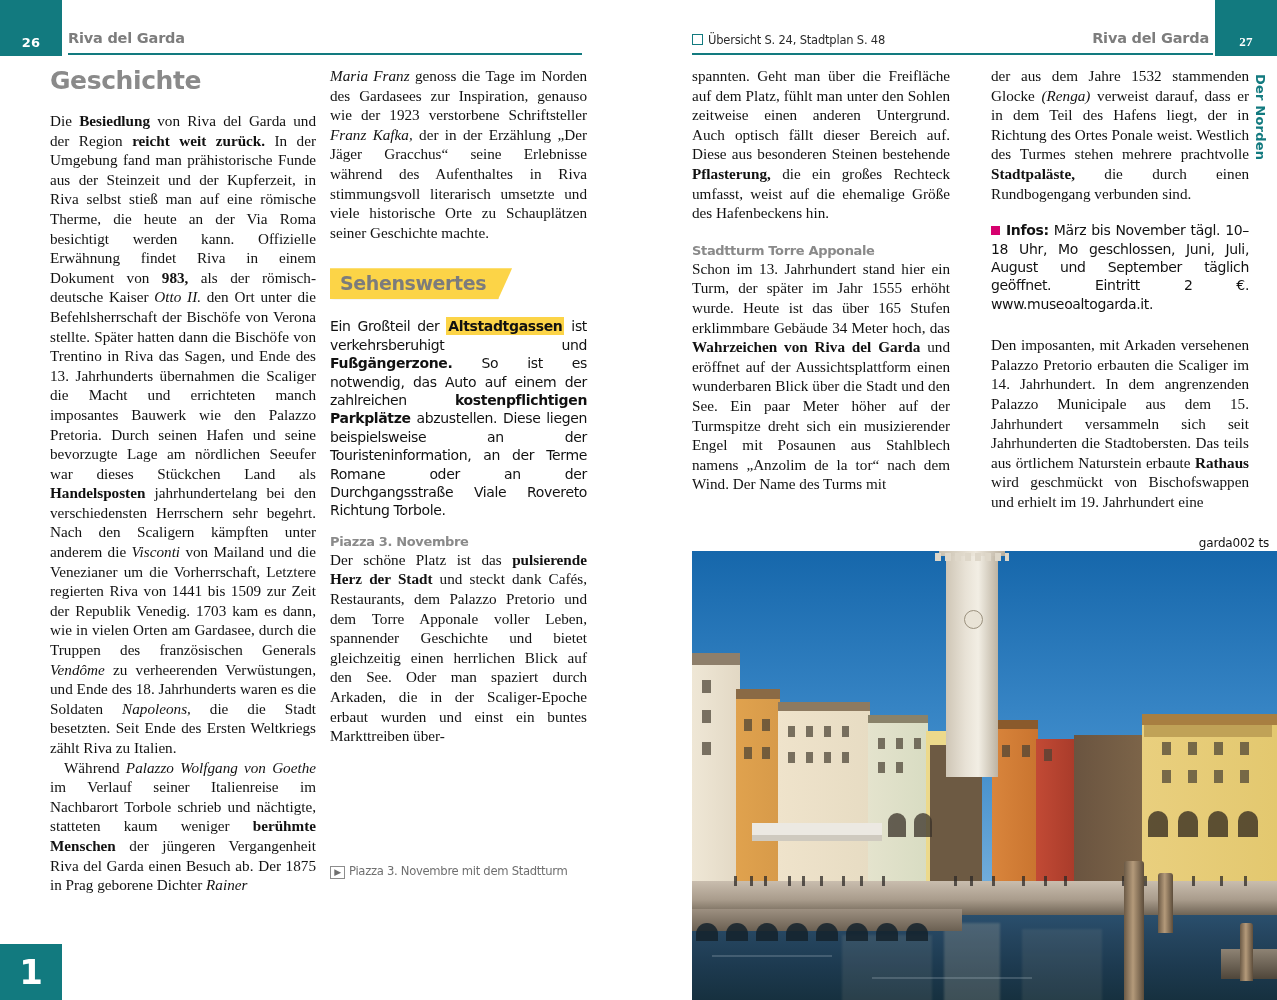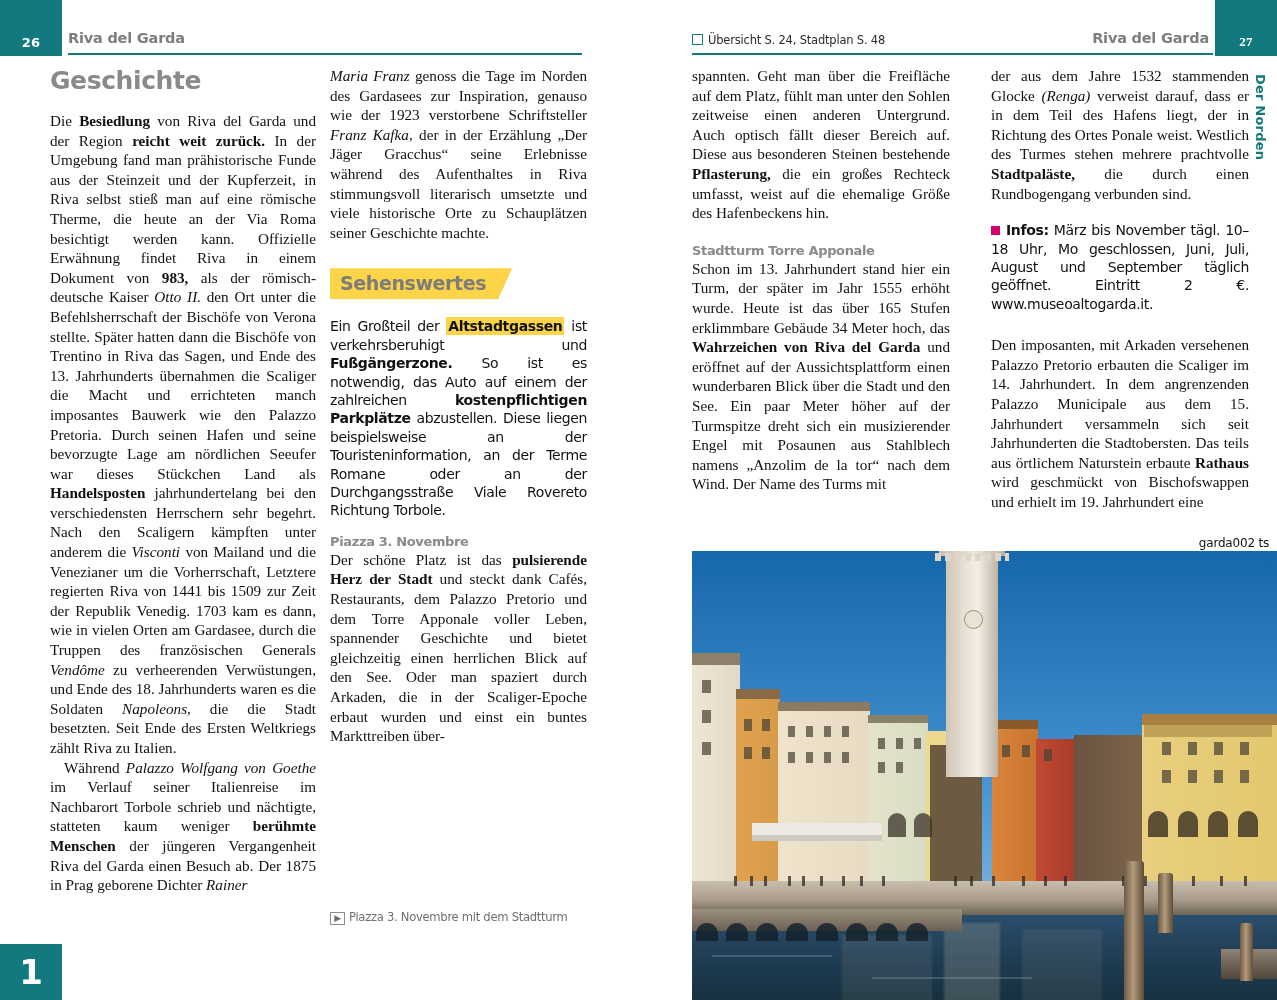--- a/index.html
+++ b/index.html
@@ -105,21 +105,21 @@
 
   
   .infos{margin:18px 0 22px 0;}
   .bullet{
     display:inline-block;width:9px;height:9px;background:#d6006e;
     margin-right:6px;vertical-align:0px;
   }
 
   
   .caption{
-    position:absolute;left:330px;top:910px;width:280px;
+    position:absolute;left:330px;top:864px;width:280px;
     font-family:"DejaVu Sans",sans-serif;font-size:11.6px;color:#6f6f6f;
     letter-spacing:-0.3px;
   }
   .cap-icon{
     display:inline-block;width:13px;height:11px;border:1px solid #8c8c8c;
     color:#6f6f6f;font-size:9px;line-height:10px;text-align:center;
     margin-right:4px;vertical-align:0px;font-family:"DejaVu Sans",sans-serif;
   }
 
   

